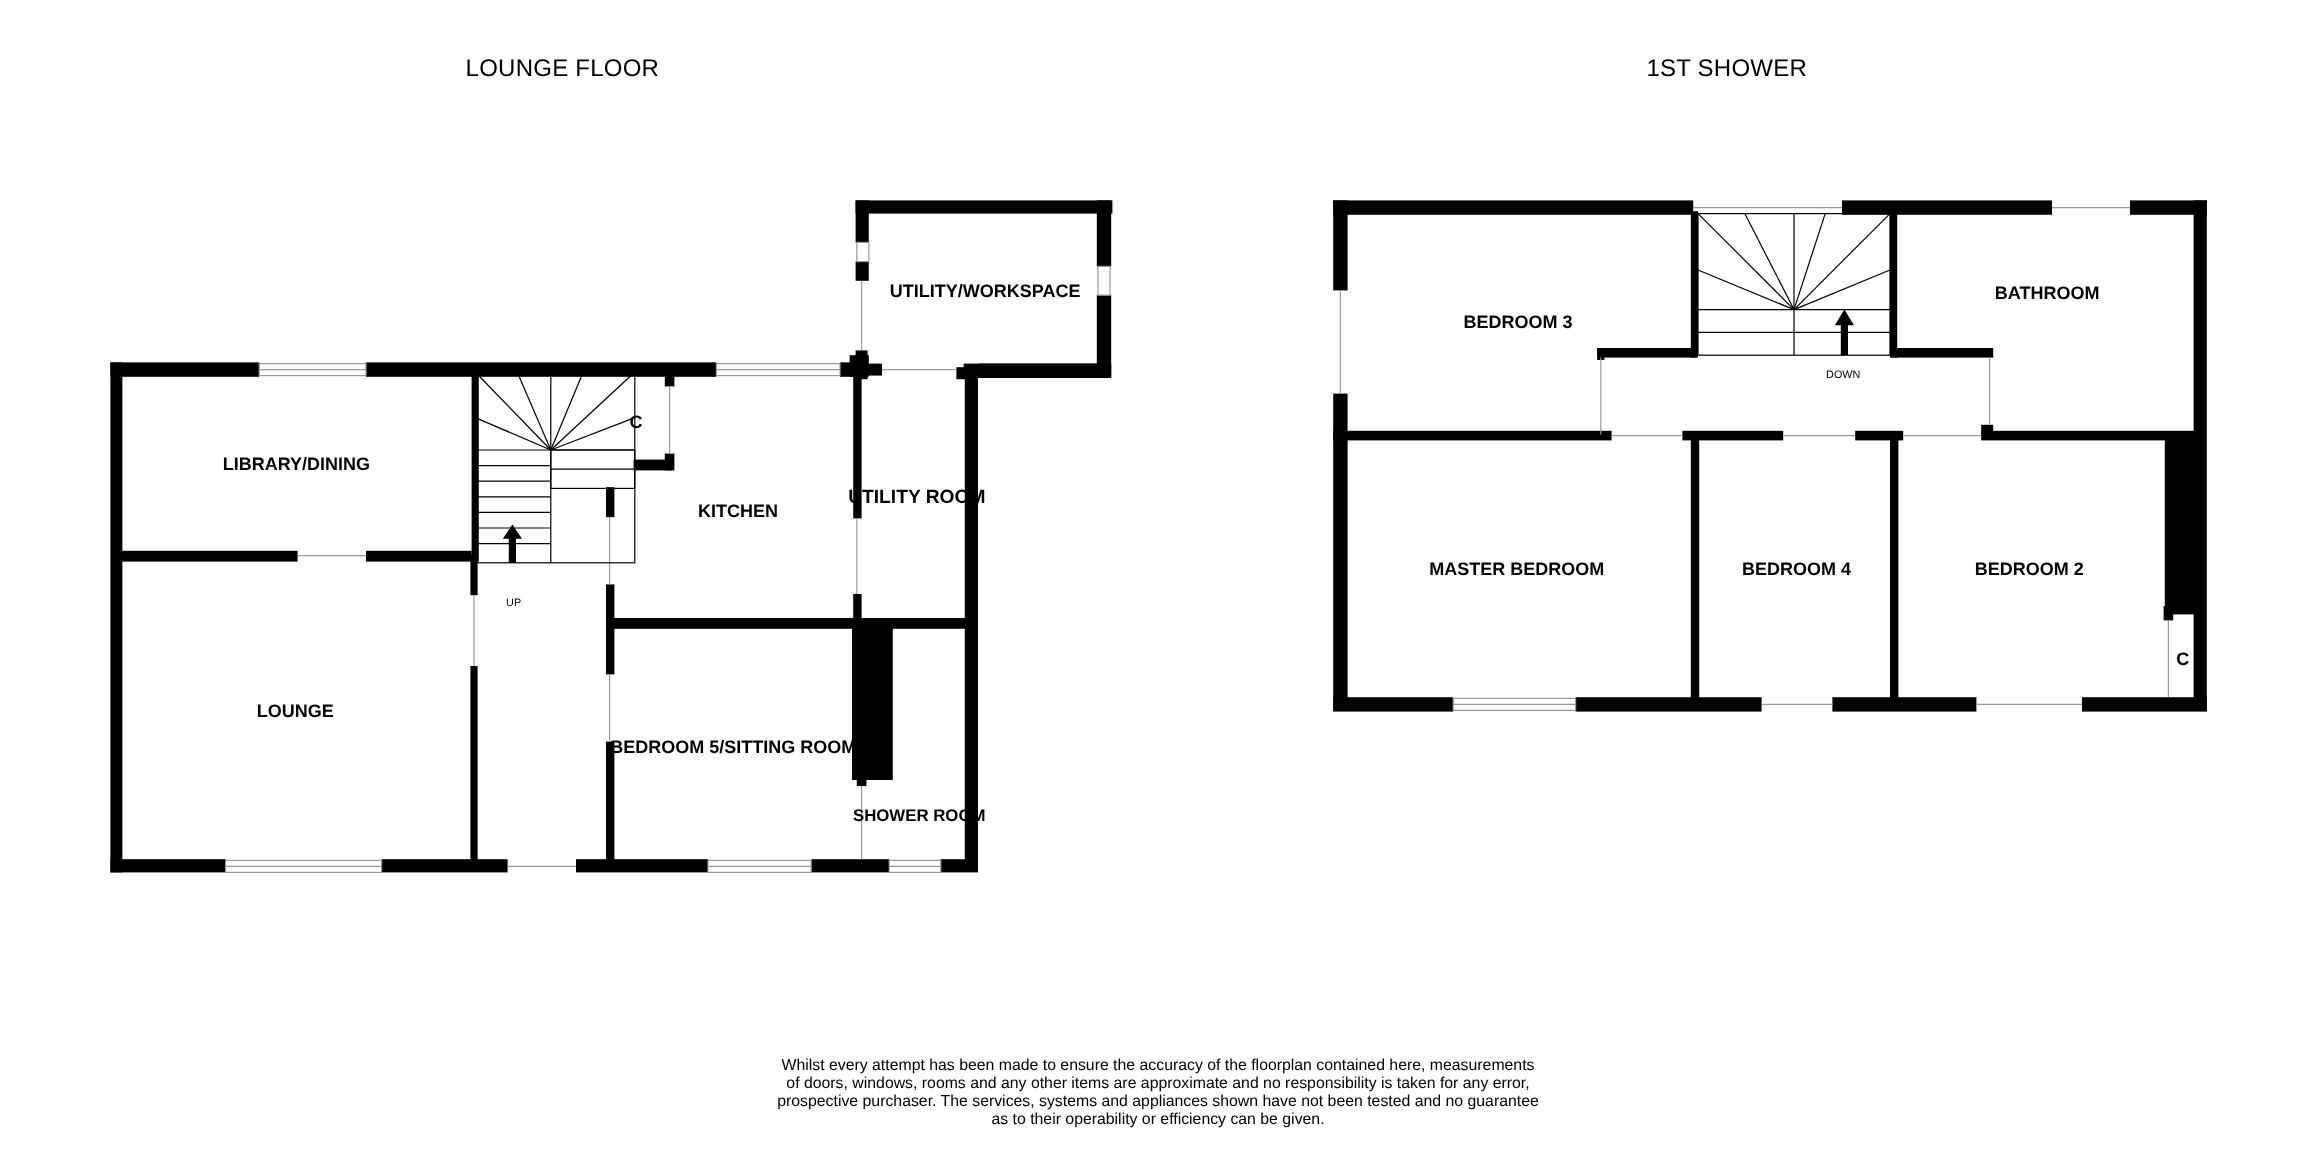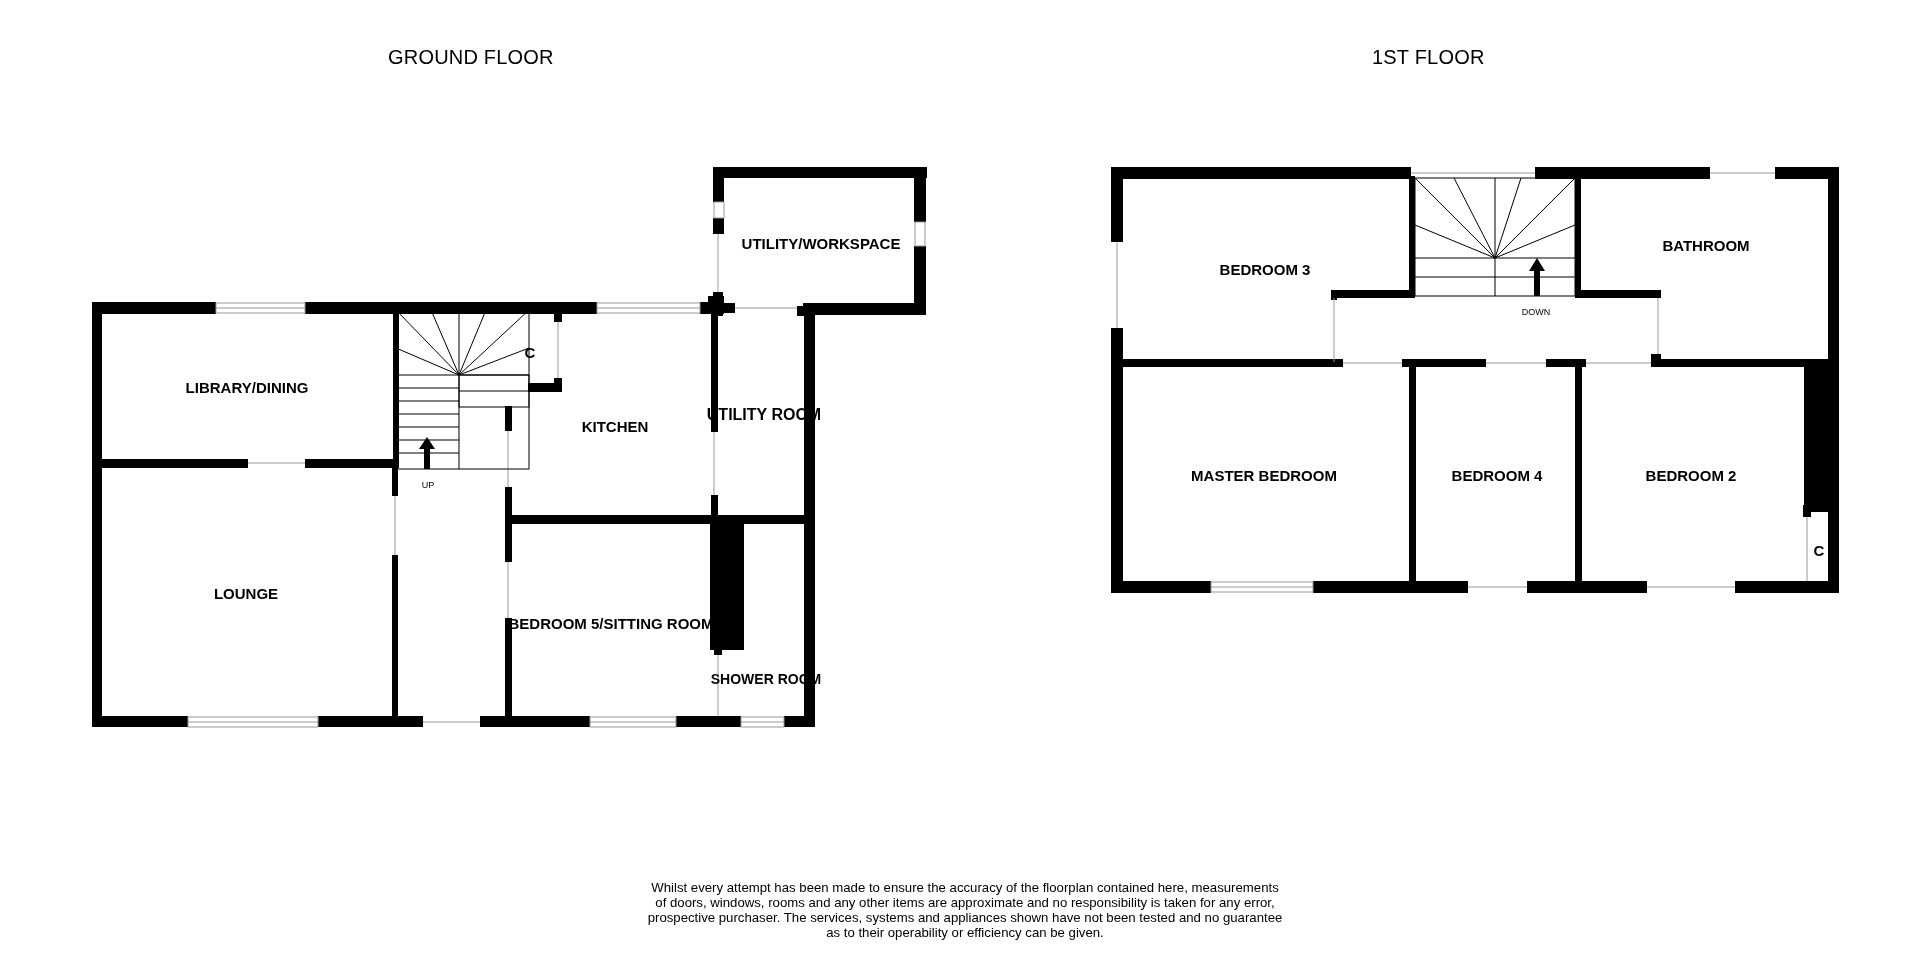--- a/index.html
+++ b/index.html
@@ -7,22 +7,22 @@
   .floor-title { position:absolute; font-size:20px; font-weight:normal; letter-spacing:0.2px; }
   svg.plan { position:absolute; left:0; top:0; }
   .room-label { position:absolute; font-weight:bold; font-size:15px; white-space:nowrap; transform:translate(-50%,-50%); }
   .small-label { position:absolute; font-size:9px; transform:translate(-50%,-50%); }
   .disclaimer { position:absolute; left:630px; top:880px; width:670px; text-align:center; font-size:13.2px; line-height:15px; }
   .disclaimer p { margin:0; }
 </style>
 </head>
 <body>
 
-<div class="floor-title" style="left:388px; top:46px;">GROUND FLOOR</div>
-<div class="floor-title" style="left:1372px; top:46px;">1ST FLOOR</div>
+<div class="floor-title" style="left:388px; top:46px;">LOUNGE FLOOR</div>
+<div class="floor-title" style="left:1372px; top:46px;">1ST SHOWER</div>
 
 <svg class="plan" width="1920" height="969" viewBox="0 0 1920 969">
 
   <g fill="#000">
 
     <rect x="92" y="302" width="10" height="425"></rect>
 
     <rect x="92" y="302" width="124" height="12"></rect>
     <rect x="305" y="302" width="290" height="12"></rect>
 
@@ -192,21 +192,21 @@
 </svg>
 
 <div class="room-label" style="left:247px; top:387px;text-align:right;">LIBRARY/DINING</div>
 <div class="room-label" style="left:246px; top:593px;">LOUNGE</div>
 <div class="room-label" style="left:615px; top:426px;">KITCHEN</div>
 <div class="room-label" style="left:821px; top:243px;">UTILITY/WORKSPACE</div>
 <div class="room-label" style="left:764px; top:415px; font-size:16px;">UTILITY ROOM</div>
 <div class="room-label" style="left:611px; top:623px;">BEDROOM 5/SITTING ROOM</div>
 <div class="room-label" style="left:766px; top:679px; font-size:14px;">SHOWER ROOM</div>
 <div class="room-label" style="left:530px; top:352px;">C</div>
-<div class="small-label" style="left:428px; top:485px;">UP</div>
+<div class="small-label" style="left:428px; top:502px;">UP</div>
 
 <div class="room-label" style="left:1265px; top:269px;">BEDROOM 3</div>
 <div class="room-label" style="left:1706px; top:245px;">BATHROOM</div>
 <div class="room-label" style="left:1264px; top:475px;">MASTER BEDROOM</div>
 <div class="room-label" style="left:1497px; top:475px;">BEDROOM 4</div>
 <div class="room-label" style="left:1691px; top:475px;">BEDROOM 2</div>
 <div class="room-label" style="left:1819px; top:550px;">C</div>
 <div class="small-label" style="left:1536px; top:312px;">DOWN</div>
 
 <div class="disclaimer">

